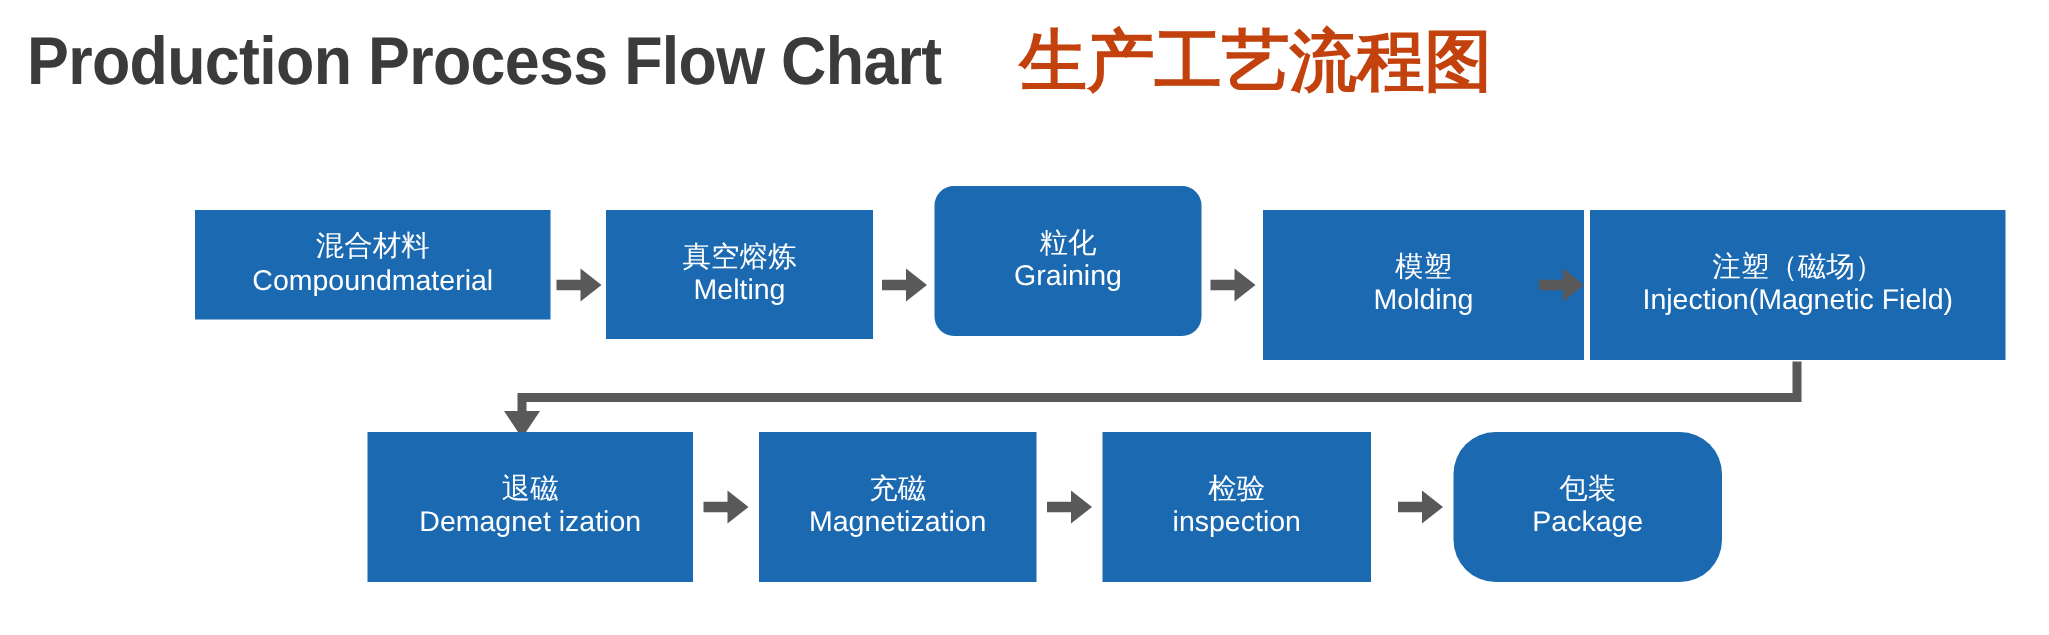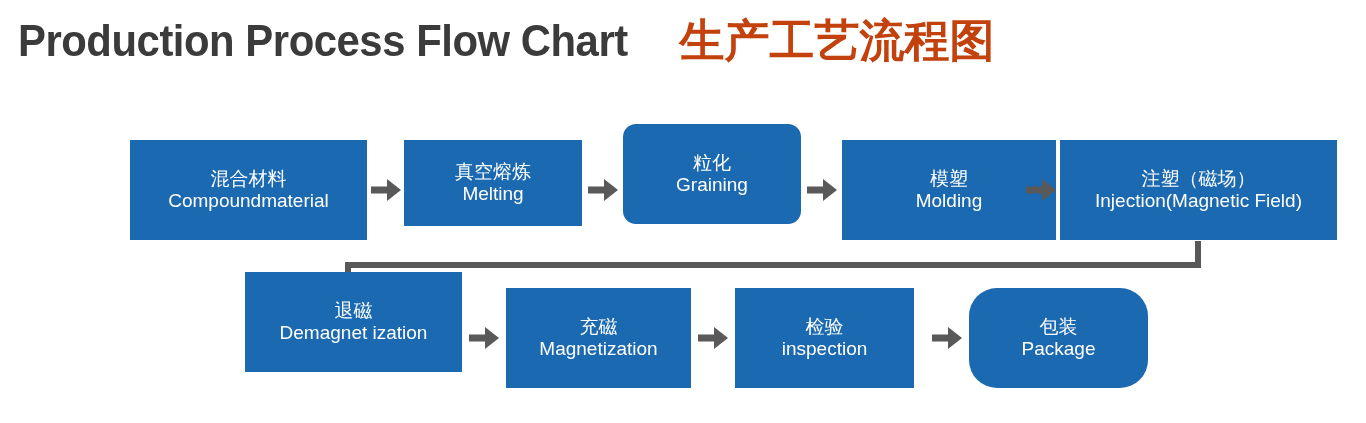--- a/index.html
+++ b/index.html
@@ -116,21 +116,21 @@
 </style>
 </head>
 <body>
 
 <div id="title-bar">
   <span class="title-en">Production Process Flow Chart</span><span class="title-zh">生产工艺流程图</span>
 </div>
 
 <div id="flow">
 
-  <div class="node" style="left:130px; top:140px; width:237px; height:100px;">
+  <div class="node" style="left:130px; top:140px; width:237px; height:73px;">
     <span class="zh">混合材料</span>
     <span class="en">Compoundmaterial</span>
   </div>
 
   <div class="node" style="left:404px; top:140px; width:178px; height:86px;text-align:center;">
     <span class="zh">真空熔炼</span>
     <span class="en">Melting</span>
   </div>
 
   <div class="node" style="left:623px; top:124px; width:178px; height:100px;border-radius:13px;">
@@ -166,21 +166,21 @@
   <div class="arrow-h" style="left:1026px; top:177px; width:30px;">
     <span class="shaft" style="width:18px;"></span>
     <span class="head"></span>
   </div>
 
   <svg id="wrap-connector" viewBox="0 0 1366 423" width="1366" height="423" xmlns="http://www.w3.org/2000/svg">
     <path d="M 1198 241 L 1198 265 L 348 265 L 348 276" fill="none" stroke="#595959" stroke-width="6" stroke-linejoin="miter"></path>
     <polygon points="336,274 360,274 348,292" fill="#595959"></polygon>
   </svg>
 
-  <div class="node" style="left:245px; top:272px; width:217px; height:100px;text-align:center;">
+  <div class="node" style="left:245px; top:288px; width:217px; height:100px;text-align:center;">
     <span class="zh">退磁</span>
     <span class="en">Demagnet ization</span>
   </div>
 
   <div class="node" style="left:506px; top:288px; width:185px; height:100px;">
     <span class="zh">充磁</span>
     <span class="en">Magnetization</span>
   </div>
 
   <div class="node" style="left:735px; top:288px; width:179px; height:100px;">

